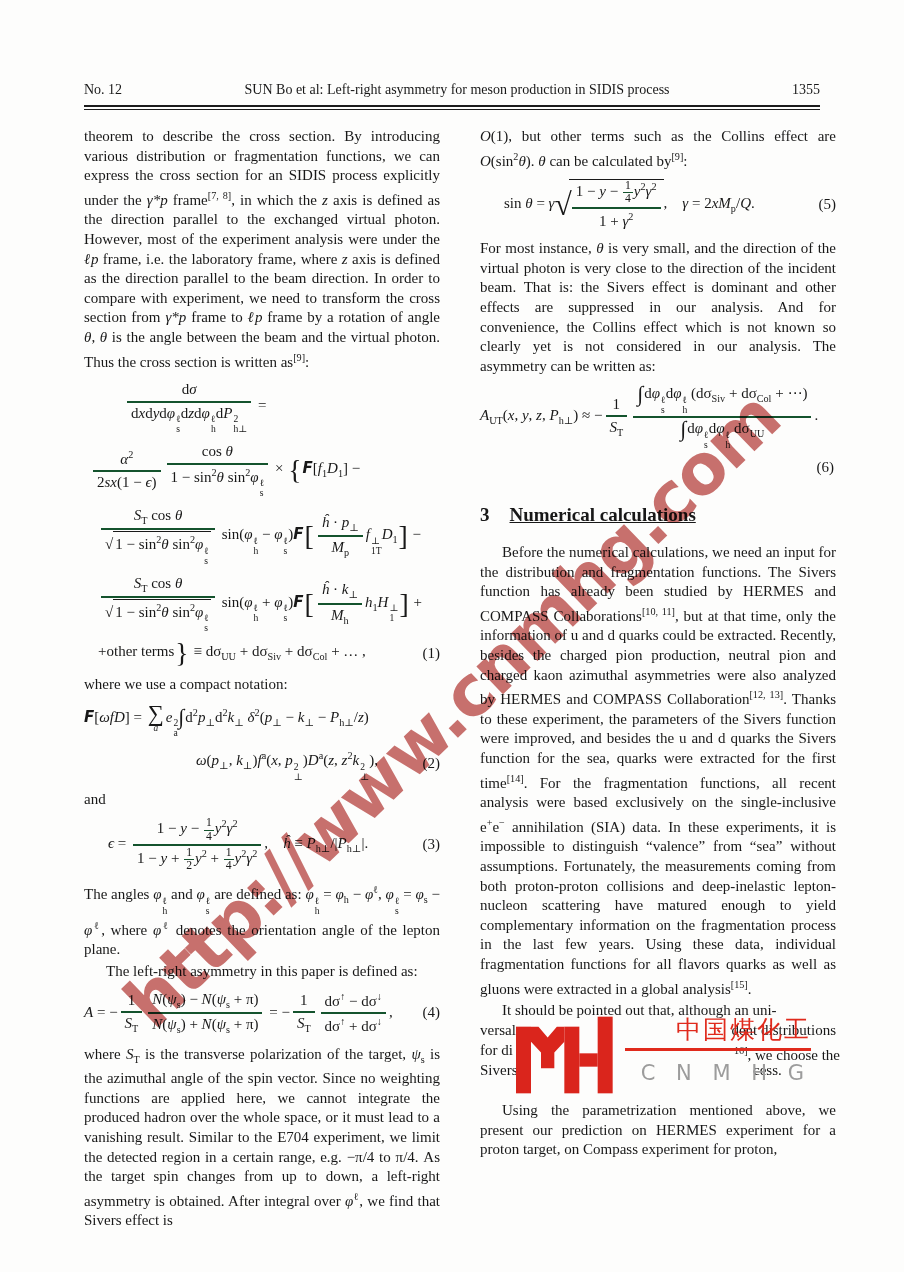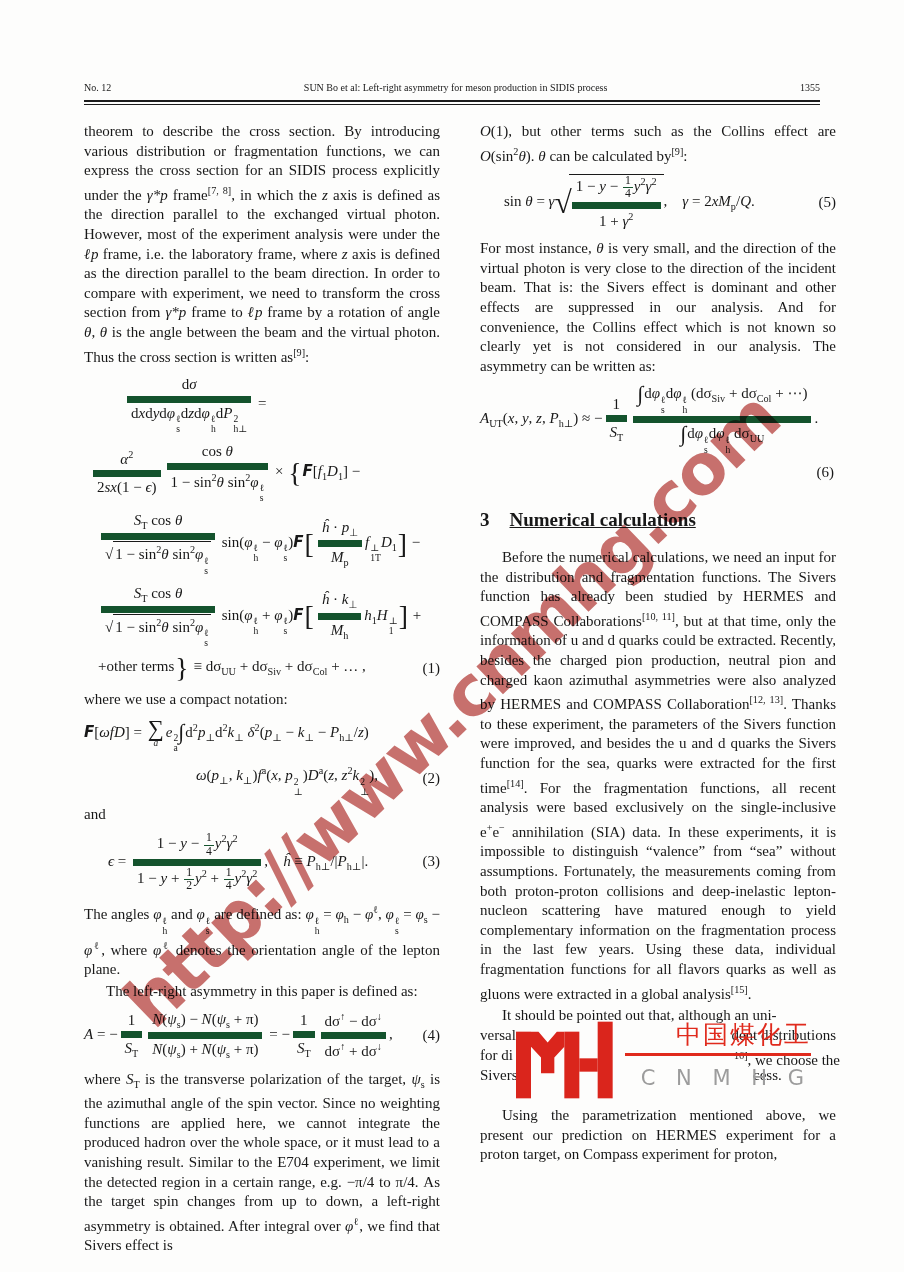--- a/index.html
+++ b/index.html
@@ -1,37 +1,37 @@
 <!DOCTYPE html>
 <html><head>
 <meta charset="utf-8">
 <style>
   html,body{margin:0;padding:0;background:#e9e9e6;}
   .page{width:904px;height:1272px;margin:0 auto;background:#fdfdfc;position:relative;overflow:hidden;
         font-family:"Liberation Serif","DejaVu Serif","DejaVu Sans",serif;color:#181818;}
   
-  header{display:flex;align-items:center;padding:82px 84px 7px;font-size:10px;}
+  header{display:flex;align-items:center;padding:82px 84px 7px;font-size:14px;}
   .rtitle{flex:1;text-align:center;}
   .rule{height:2px;background:#1c1c1c;margin:0 84px;}
   .rule2{height:1px;background:#1c1c1c;margin:2px 84px 0;}
   
   .cols{display:flex;gap:40px;padding:17px 84px 0;}
   .col{width:356px;font-size:15px;line-height:19.6px;text-align:justify;}
   p{margin:0 0 2px;}
   .ind{text-indent:22px;}
   sup{font-size:0.68em;}
   sub{font-size:0.68em;}
   
   .eq{margin:6px 0;}
   .eqline{position:relative;display:flex;align-items:center;margin:8px 0;padding-right:28px;white-space:nowrap;}
   .eqno{position:absolute;right:0;top:50%;transform:translateY(-50%);}
   .eqno-line{text-align:right;padding-right:2px;margin:2px 0 6px;}
   .i40{padding-left:40px}.i8{padding-left:6px}.i16{padding-left:14px}.i110{padding-left:112px}.i24{padding-left:24px}
   .fr{display:inline-flex;flex-direction:column;text-align:center;vertical-align:middle;margin:0 3px;line-height:1.3;}
-  .fr .nu{border-bottom:7px solid #14532d;padding:0 4px 1px;font-family:Liberation Serif, serif;}
+  .fr .nu{border-bottom:2px solid #14532d;padding:0 4px 1px;}
   .fr .de{padding:1px 4px 0;}
   .fr .fr{font-size:0.78em;margin:0 1px;line-height:1.05;}
   .fr .fr .nu{padding:0 2px;border-bottom-width:1px;}
   .fr .fr .de{padding:0 2px;}
   .ss{display:inline-flex;flex-direction:column;align-items:flex-start;font-size:0.64em;line-height:1.05;vertical-align:-0.45em;margin-left:1px;}
   .ss sup,.ss sub{font-size:1em;vertical-align:baseline;line-height:1.05;}
   .ov{border-top:1px solid #1a1a1a;padding:1px 2px 0;display:inline-block;}
   .ovb{border-top:1.5px solid #1a1a1a;display:inline-block;vertical-align:middle;}
   .rad{font-size:2.1em;font-weight:400;vertical-align:middle;margin-right:-3px;line-height:1;}
   .big{font-size:1.85em;vertical-align:middle;line-height:0.85;font-weight:300;margin:0 1px;}

